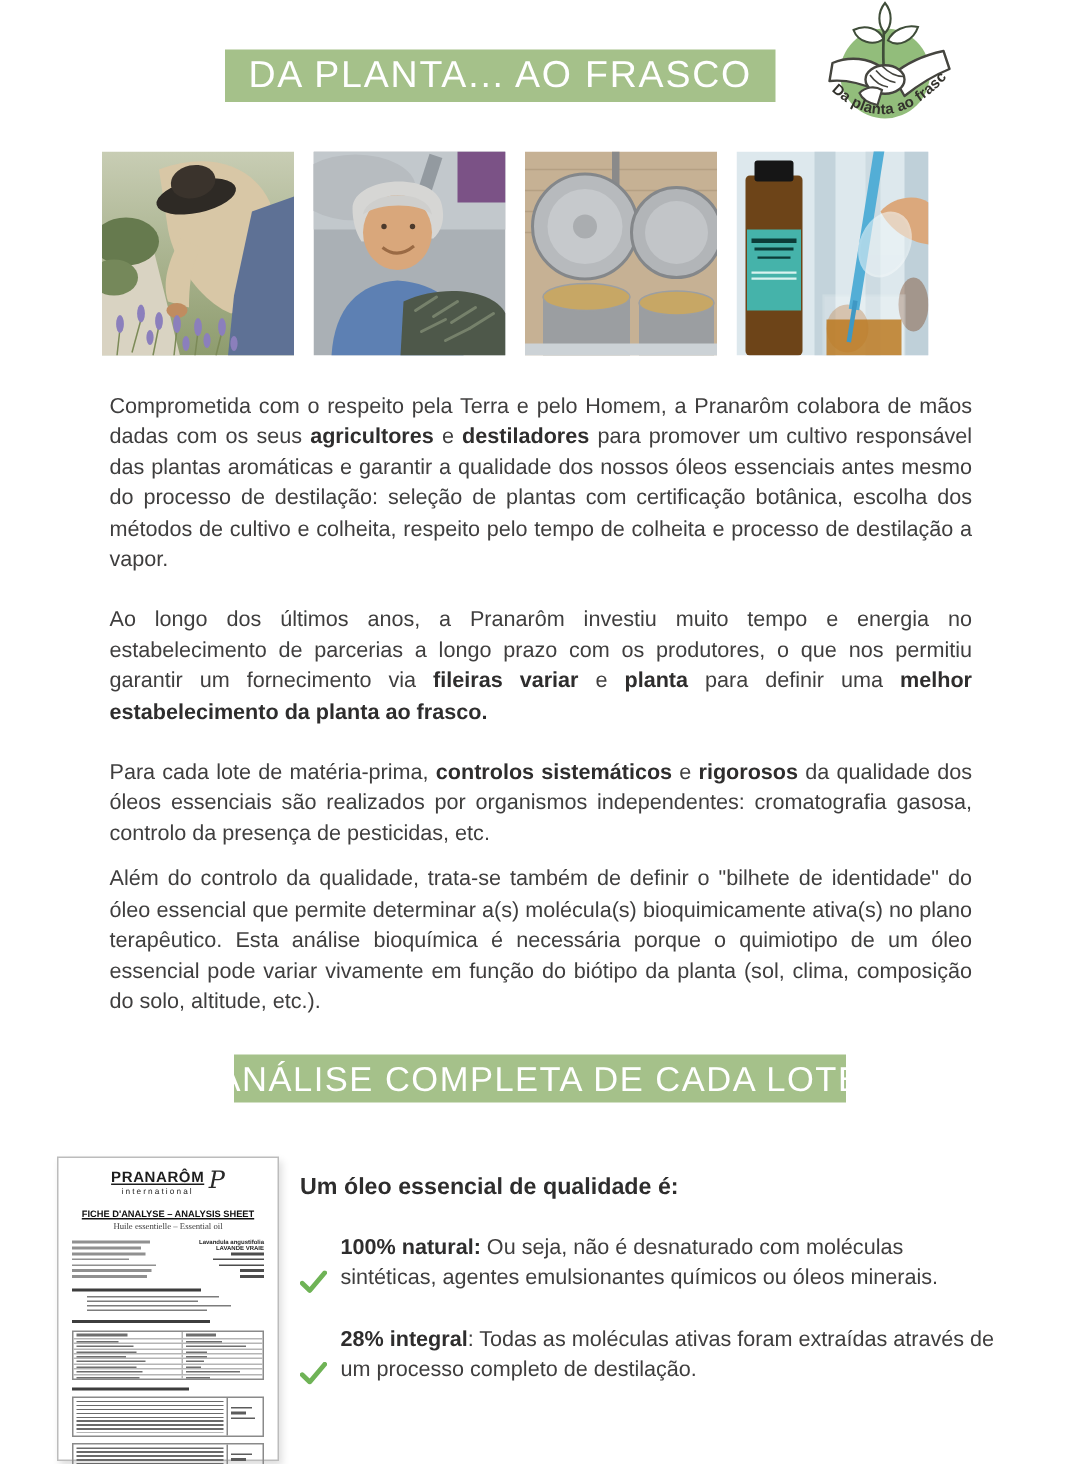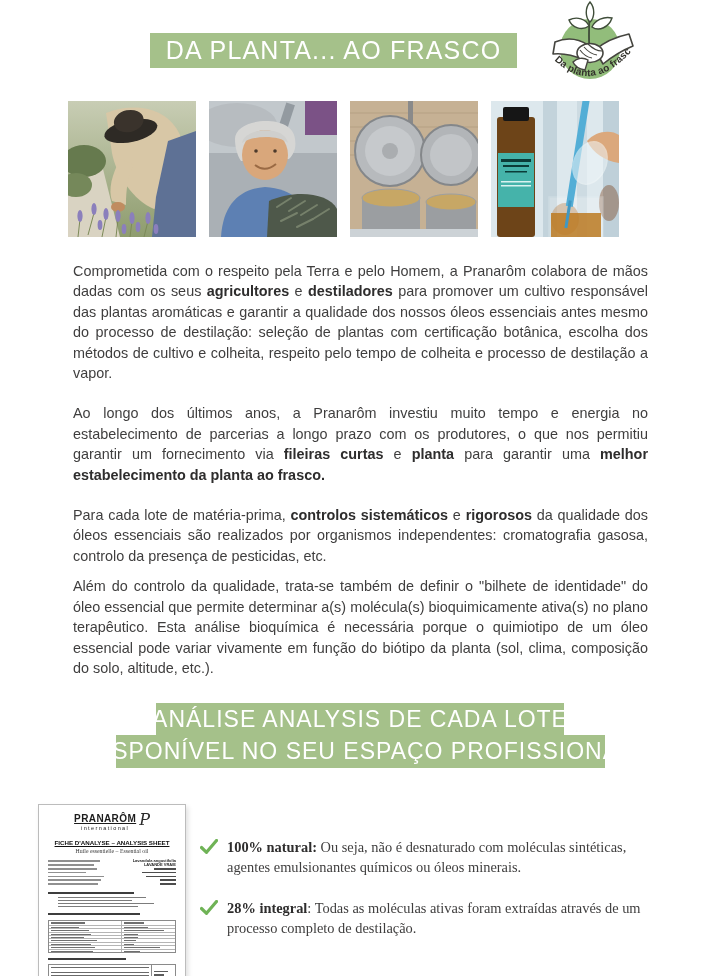--- a/index.html
+++ b/index.html
@@ -69,21 +69,21 @@
   .d-tc1{width:58%;border-right:1px solid #b5b5b5;position:relative;}
   .d-tc2{flex:1;position:relative;}
   .d-tc1 i,.d-tc2 i{position:absolute;left:2px;top:1px;height:1.1px;background:#6e6e6e;display:block;}
   .d-block{margin-top:4px;border:1px solid #8a8a8a;height:27px;display:flex;}
   .d-dense{flex:1;margin:2px;background:repeating-linear-gradient(#6a6a6a 0 .9px, transparent .9px 2.6px);}
   .d-sidecol{width:24px;border-left:1px solid #8a8a8a;padding:3px 2px;}
   .d-sidecol i{display:block;height:1.2px;background:#5c5c5c;margin-top:2.6px;}
   
   .quality{margin-left:14px;width:466px;padding-top:12px;}
   .q-head{font-size:15.5px;font-weight:700;color:var(--bold-text);}
-  .q-item{display:flex;gap:9px;margin-top:21px;align-items:flex-start;font-family:Liberation Serif, serif;}
+  .q-item{display:flex;gap:9px;margin-top:21px;align-items:flex-end;}
   .check{width:18px;height:15px;flex:0 0 auto;margin-top:2px;}
   .q-text{font-size:14.4px;line-height:20px;color:var(--body-text);text-align:left;}
 </style>
 </head>
 <body>
 
 <div class="banner1">
   <span>DA PLANTA... AO FRASCO</span>
 </div>
 
@@ -223,31 +223,28 @@
         <rect x="82" y="-4" width="7" height="110" fill="#53aed6"></rect>
         <rect x="84" y="100" width="3" height="28" fill="#3f98c4"></rect>
       </g>
       <ellipse cx="99" cy="62" rx="16" ry="22" fill="#eef6f8" opacity=".55" stroke="#f5fafb" stroke-width="1.5" transform="rotate(24 99 62)"></ellipse>
     </svg>
   </div>
 </div>
 
 <div class="textcol">
   <p><span>Comprometida com o respeito pela Terra e pelo Homem, a Pranarôm colabora de mãos dadas com os seus </span><span class="b">agricultores</span><span> e </span><span class="b">destiladores</span><span> para promover um cultivo responsável das plantas aromáticas e garantir a qualidade dos nossos óleos essenciais antes mesmo do processo de destilação: seleção de plantas com certificação botânica, escolha dos métodos de cultivo e colheita, respeito pelo tempo de colheita e processo de destilação a vapor.</span></p>
-  <p class="gap"><span>Ao longo dos últimos anos, a Pranarôm investiu muito tempo e energia no estabelecimento de parcerias a longo prazo com os produtores, o que nos permitiu garantir um fornecimento via </span><span class="b">fileiras curtas</span><span> e </span><span class="b">planta</span><span> para garantir uma </span><span class="b">melhor estabelecimento da planta ao frasco.</span></p>
+  <p class="gap"><span>Ao longo dos últimos anos, a Pranarôm investiu muito tempo e energia no estabelecimento de parcerias a longo prazo com os produtores, o que nos permitiu garantir um fornecimento via </span><span class="b">fileiras variar</span><span> e </span><span class="b">planta</span><span> para definir uma </span><span class="b">melhor estabelecimento da planta ao frasco.</span></p>
   <p class="gap"><span>Para cada lote de matéria-prima, </span><span class="b">controlos sistemáticos</span><span> e </span><span class="b">rigorosos</span><span> da qualidade dos óleos essenciais são realizados por organismos independentes: cromatografia gasosa, controlo da presença de pesticidas, etc.</span></p>
   <p><span>Além do controlo da qualidade, trata-se também de definir o "bilhete de identidade" do óleo essencial que permite determinar a(s) molécula(s) bioquimicamente ativa(s) no plano terapêutico. Esta análise bioquímica é necessária porque o quimiotipo de um óleo essencial pode variar vivamente em função do biótipo da planta (sol, clima, composição do solo, altitude, etc.).</span></p>
 </div>
 
 <div class="banner2">
   <div class="line l1">
-    <span>ANÁLISE ANALYSIS DE CADA LOTE</span>
-  </div>
-  <div class="line l2">
-    <span>DISPONÍVEL NO SEU ESPAÇO PROFISSIONAL</span>
+    <span>ANÁLISE COMPLETA DE CADA LOTE</span>
   </div>
 </div>
 
 <div class="bottom">
 
   <div class="doc">
     <div class="d-brand-row">
       <div>
         <div class="d-brand">PRANARÔM</div>
         <div class="d-sub">international</div>
@@ -381,20 +378,21 @@
       <div class="d-dense"></div>
       <div class="d-sidecol">
           <i style="width:14px"></i>
           <i style="width:10px"></i>
           <i style="width:16px"></i>
         </div>
     </div>
   </div>
 
   <div class="quality">
+    <div class="q-head">Um óleo essencial de qualidade é:</div>
 
     <div class="q-item">
       <svg class="check" viewBox="0 0 18 15">
         <path d="M1.5 8.5 L6.5 13.3 L16.5 1.5" fill="none" stroke="var(--check-green)" stroke-width="3.2" stroke-linecap="round" stroke-linejoin="round"></path>
       </svg>
       <div class="q-text">
         <span class="b">100% natural:</span><span> Ou seja, não é desnaturado com moléculas sintéticas, agentes emulsionantes químicos ou óleos minerais.</span>
       </div>
     </div>
 

